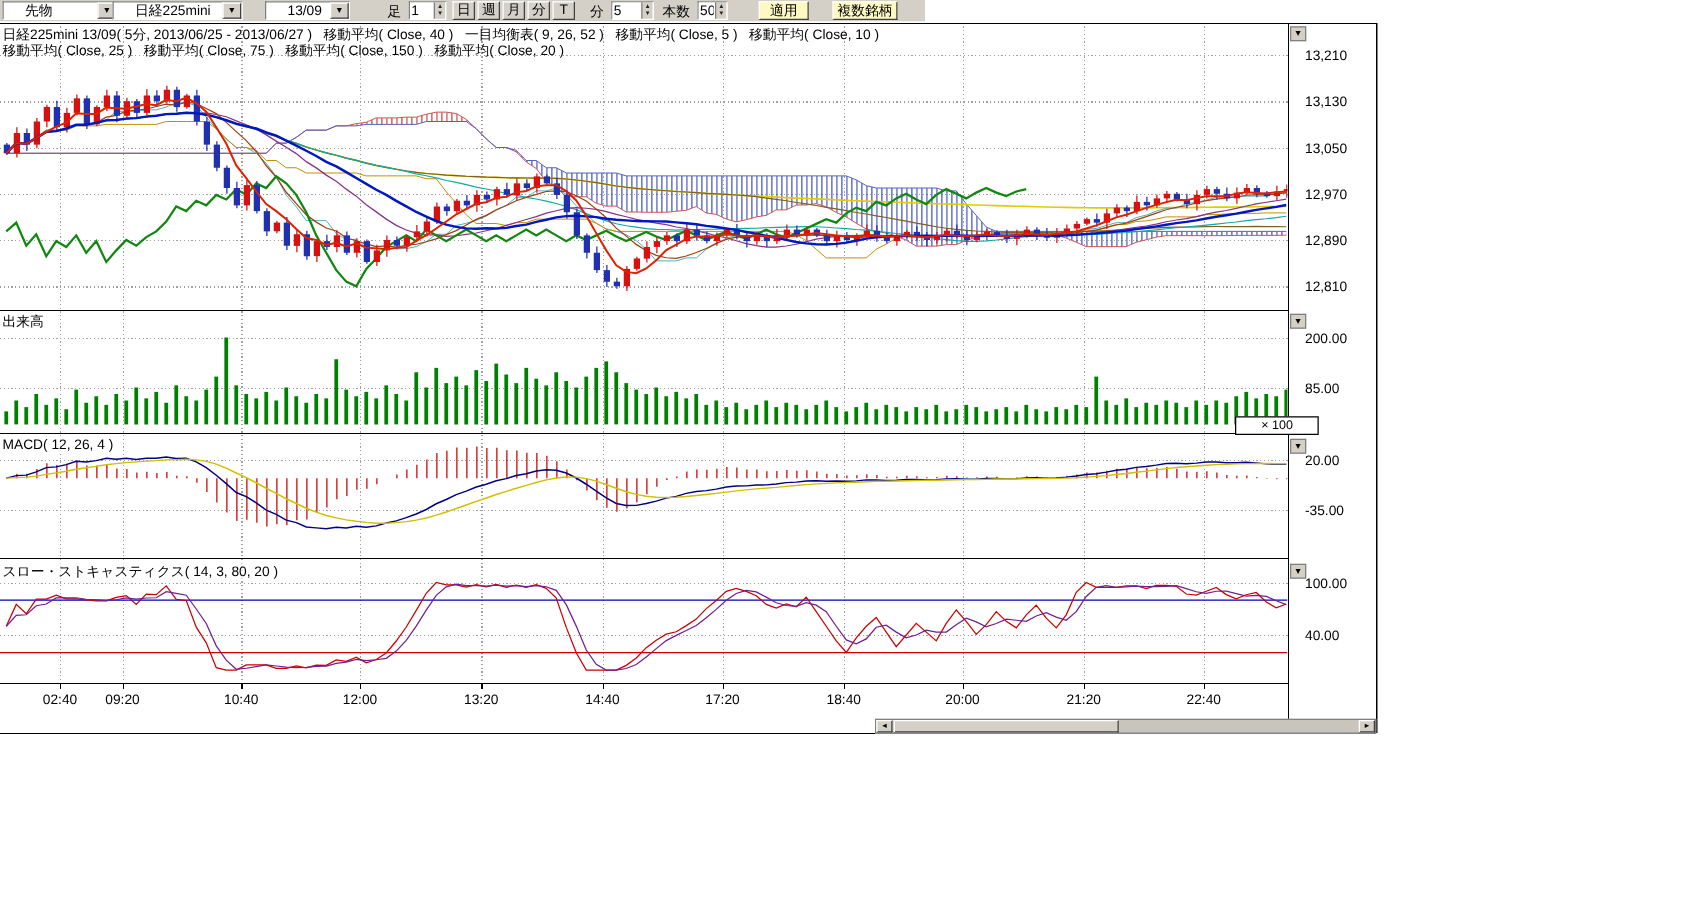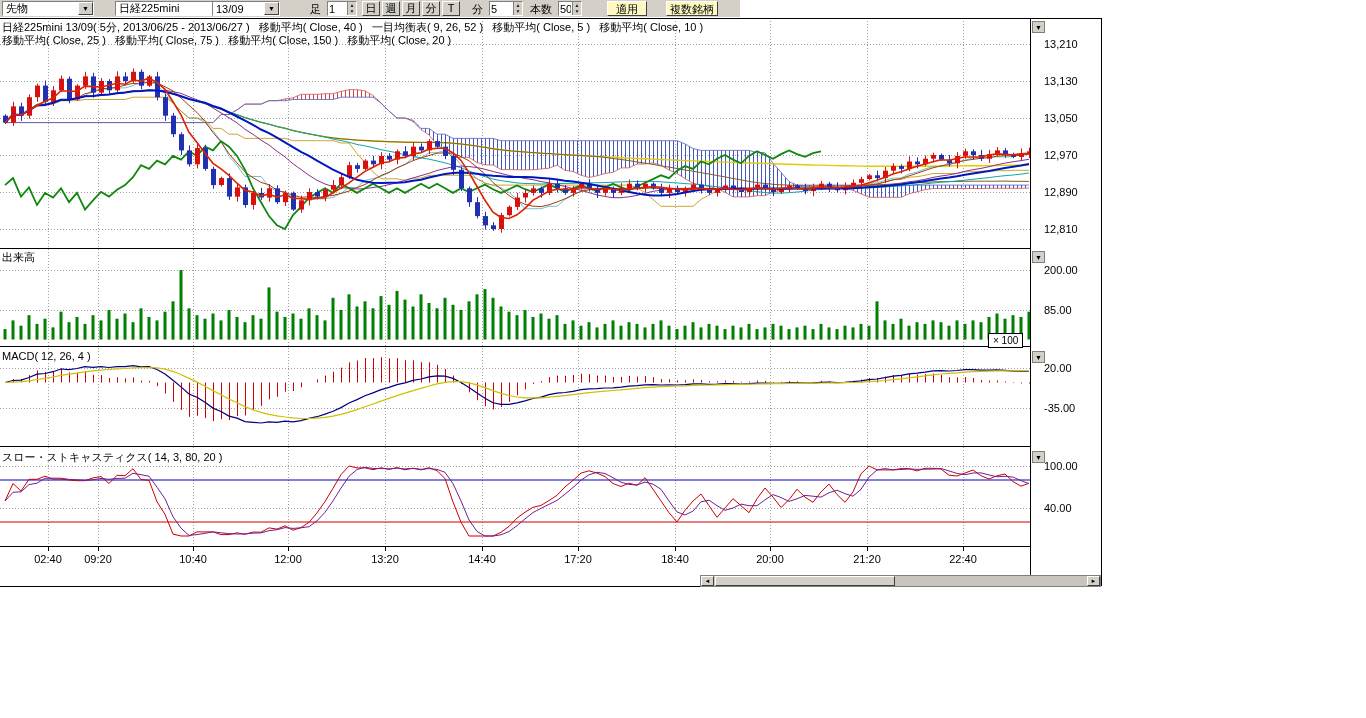--- a/index.html
+++ b/index.html
@@ -1,50 +1,50 @@
 <!DOCTYPE html>
 <html><head>
 <meta charset="utf-8">
 <style>
   *{box-sizing:border-box;margin:0;padding:0}
   html,body{width:1366px;height:718px;background:#fff;overflow:hidden}
   body{position:relative;font-family:"Liberation Sans",sans-serif;font-size:11px;color:#000}
   .toolbar{position:absolute;top:0;left:0;width:740px;height:17px;background:#d4d0c8;z-index:10}
   .combo{position:absolute;top:1px;height:15px;background:#fff;border:1px solid;border-color:#808080 #fff #fff #808080;display:flex;align-items:center}
-  .combo .val{flex:1;padding-left:3px;white-space:nowrap;overflow:hidden}
+  .combo .val{flex:1;padding-left:17px;white-space:nowrap;overflow:hidden}
   .combo .dd{width:15px;height:13px;background:#d4d0c8;border:1px solid;border-color:#fff #404040 #404040 #fff;font-size:7px;text-align:center;line-height:12px;flex:none}
   .tlabel{position:absolute;top:2px;white-space:nowrap}
   .spin{position:absolute;top:1px;height:15px;background:#fff;border:1px solid;border-color:#808080 #fff #fff #808080;display:flex}
   .spin input{flex:1;min-width:0;border:0;font-size:11px;padding:0 1px;font-family:"Liberation Sans",sans-serif;outline:none}
   .spin .ud{width:9px;background:#d4d0c8;border-left:1px solid #808080;flex:none;text-align:center}
   .spin .ud i{display:block;font-style:normal;font-size:5px;line-height:6px;color:#222}
   .btn{position:absolute;top:1px;height:15px;background:#fef9c3;border:1px solid;border-color:#fff #404040 #404040 #fff;font-size:11px;font-family:"Liberation Sans",sans-serif;text-align:center;line-height:12px;cursor:default}
   .pbtn{display:inline-block;height:15px;min-width:18px;padding:0 2px;margin-right:2px;background:#d4d0c8;border:1px solid;border-color:#fff #404040 #404040 #fff;text-align:center;line-height:13px;vertical-align:top}
   #period-buttons{position:absolute;left:362px;top:1px;white-space:nowrap}
   .chartwrap{position:absolute;top:0;left:0;width:1102px;height:588px}
   svg{position:absolute;top:0;left:0}
   .title{position:absolute;left:2px;white-space:pre;z-index:5;color:#000}
   .plabel{position:absolute;left:2px;z-index:5;color:#000;background:rgba(255,255,255,0.6)}
   .pmenu{position:absolute;left:1032px;width:13px;height:12px;background:#d4d0c8;border:1px solid #808080;font-size:7px;line-height:11px;text-align:center;z-index:6;cursor:default}
-  .mult{position:absolute;left:988px;top:333px;border:1px solid #000;background:#fff;padding:0 4px;font-size:10px;line-height:13px;z-index:6;white-space:pre}
+  .mult{position:absolute;left:988px;top:333px;border:1px solid #000;background:#fff;padding:0 20px;font-size:10px;line-height:13px;z-index:6;white-space:pre}
   .hscroll{position:absolute;left:700px;top:575px;width:401px;height:12px;background:#c9c5bd;border:1px solid #808080;z-index:6}
   .harrow{position:absolute;top:0;width:13px;height:10px;background:#d4d0c8;border:1px solid;border-color:#fff #404040 #404040 #fff;font-size:6px;line-height:9px;text-align:center}
   .hthumb{position:absolute;left:14px;top:0;width:180px;height:10px;background:#d4d0c8;border:1px solid;border-color:#fff #404040 #404040 #fff}
 </style>
 </head>
 <body>
 
 <div class="app">
 
   <div class="toolbar">
     <div class="combo" style="left:2px;width:92px">
       <span class="val">先物</span>
       <span class="dd">▼</span>
     </div>
-    <div class="combo" style="left:115px;width:116px">
+    <div class="combo" style="left:90px;width:104px">
       <span class="val">日経225mini</span>
       <span class="dd">▼</span>
     </div>
     <div class="combo" style="left:212px;width:68px">
       <span class="val">13/09</span>
       <span class="dd">▼</span>
     </div>
     <span class="tlabel" style="left:310px">足</span>
     <span class="spin" style="left:327px;width:30px">
       <input value="1" style="">

